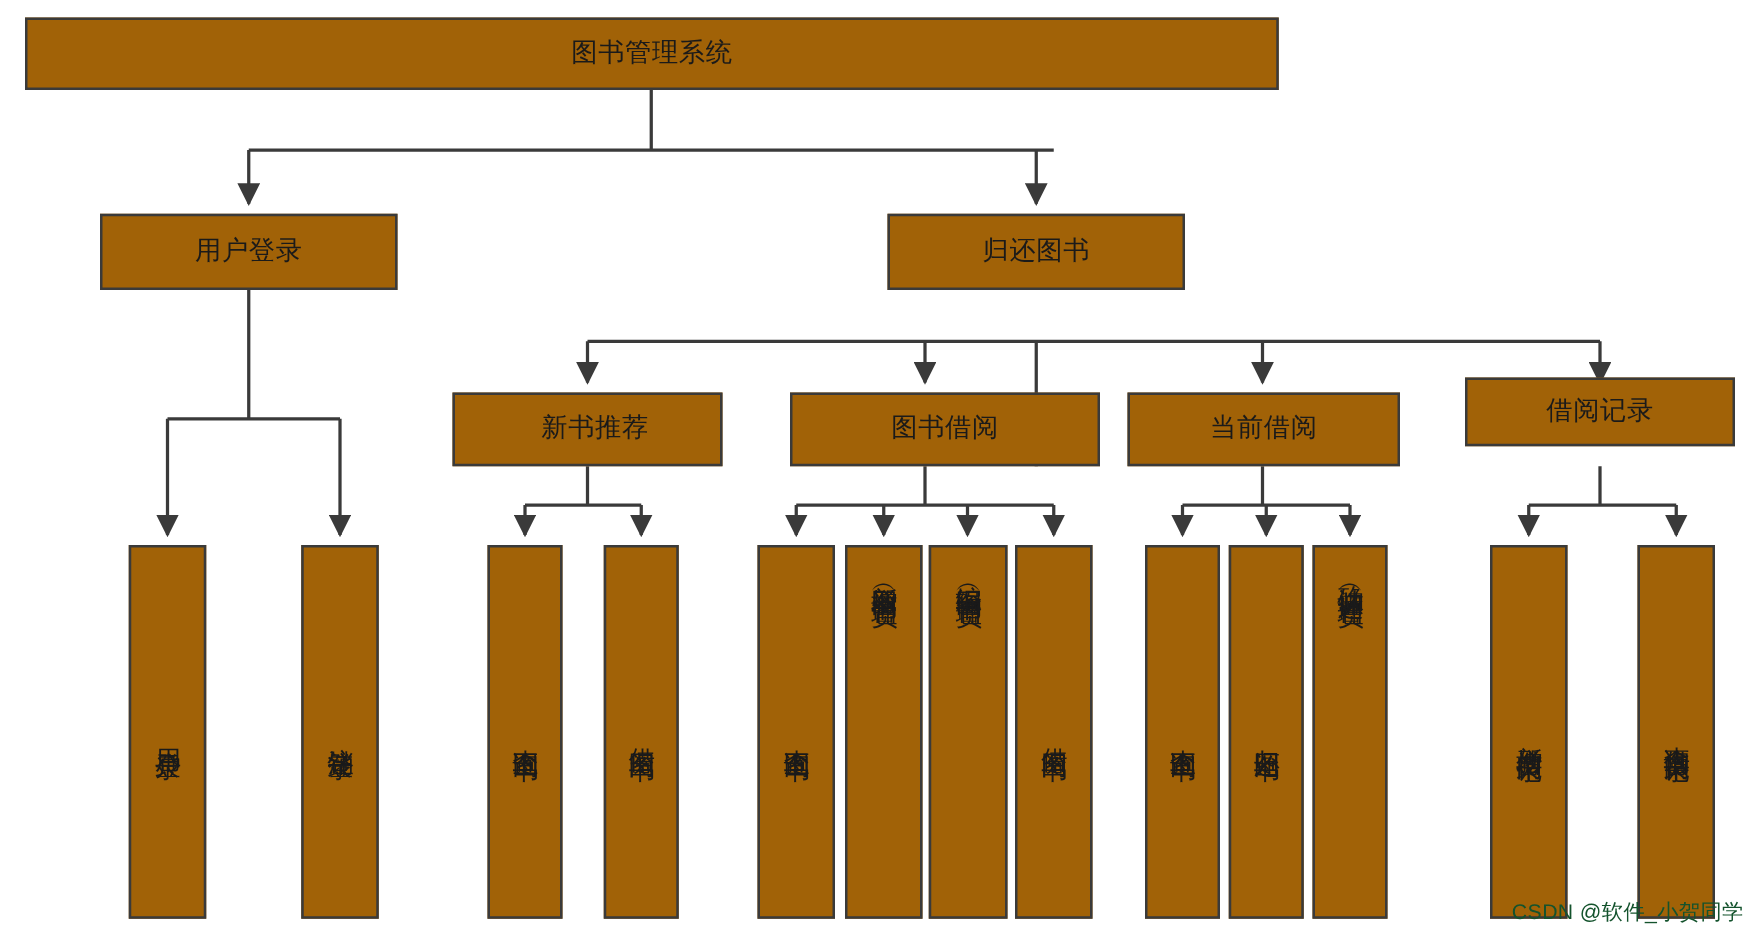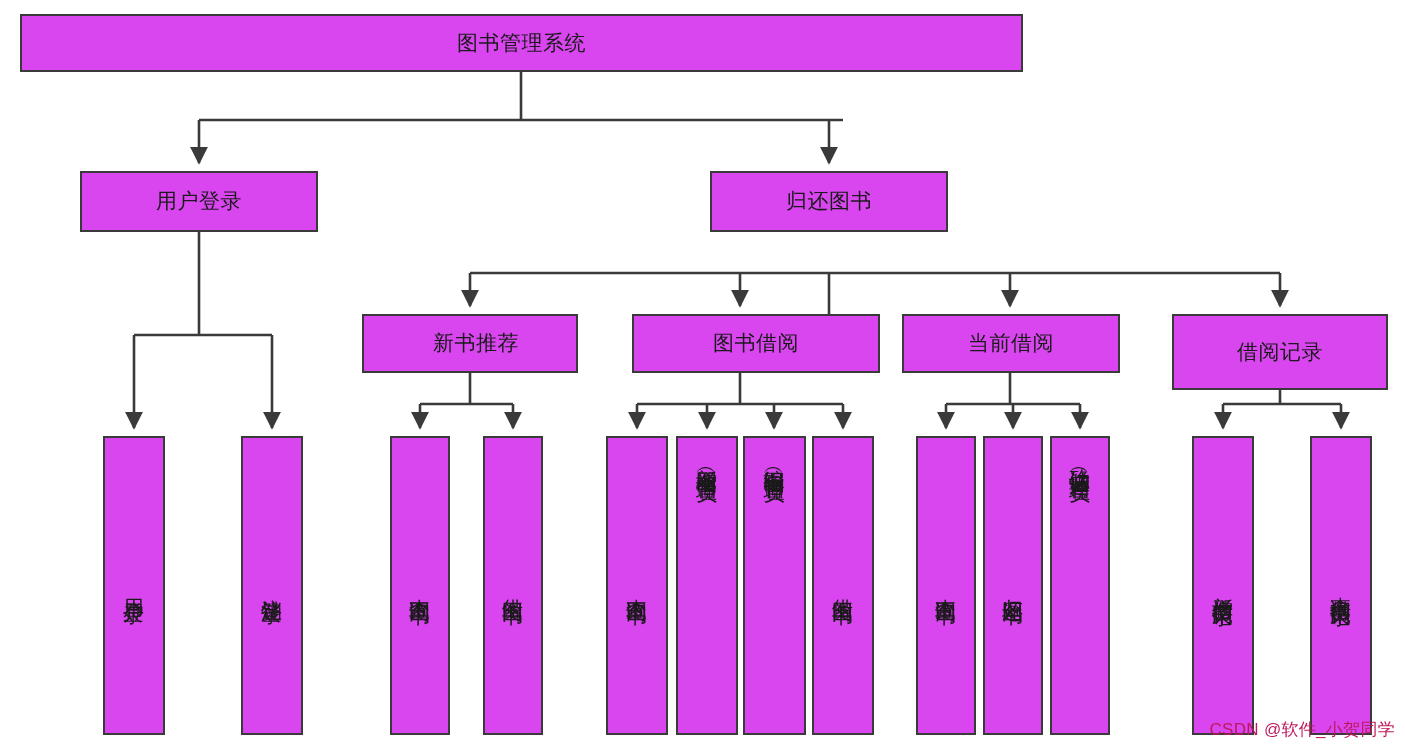--- a/index.html
+++ b/index.html
@@ -20,21 +20,21 @@
   #svg-layer {
     position: absolute;
     left: 0;
     top: 0;
     width: 1405px;
     height: 747px;
   }
   .node {
     position: absolute;
     box-sizing: border-box;
-    background: #d946ef;
+    background: #a16207;
     border: 2px solid #3a3a3a;
     display: flex;
     align-items: center;
     justify-content: center;
     z-index: 3;
   }
   .node-label {
     font-size: 21px;
     color: #1a1a1a;
     line-height: 1.18;
@@ -56,21 +56,21 @@
   }
   .node.v-center {
     align-items: center;
     padding-top: 0;
   }
   #watermark {
     position: absolute;
     right: 10px;
     bottom: 6px;
     font-size: 17px;
-    color: #be185d;
+    color: #14532d;
     z-index: 8;
     white-space: nowrap;
     letter-spacing: 0.3px;
   }
 </style>
 </head>
 <body>
 
 <div id="canvas">
 
@@ -138,21 +138,21 @@
 
   <div class="node" style="left:362px;top:314px;width:216px;height:59px;padding-left:12px;">
     <span class="node-label">新书推荐</span>
   </div>
   <div class="node" style="left:632px;top:314px;width:248px;height:59px;">
     <span class="node-label">图书借阅</span>
   </div>
   <div class="node" style="left:902px;top:314px;width:218px;height:59px;">
     <span class="node-label">当前借阅</span>
   </div>
-  <div class="node" style="left:1172px;top:314px;width:216px;height:76px;">
+  <div class="node" style="left:1172px;top:302px;width:216px;height:55px;">
     <span class="node-label">借阅记录</span>
   </div>
 
   <div class="node vertical v-center" style="left:103px;top:436px;width:62px;height:299px;">
     <span class="node-label">用户登录</span>
   </div>
   <div class="node vertical v-center" style="left:241px;top:436px;width:62px;height:299px;">
     <span class="node-label">注销登录</span>
   </div>
 

